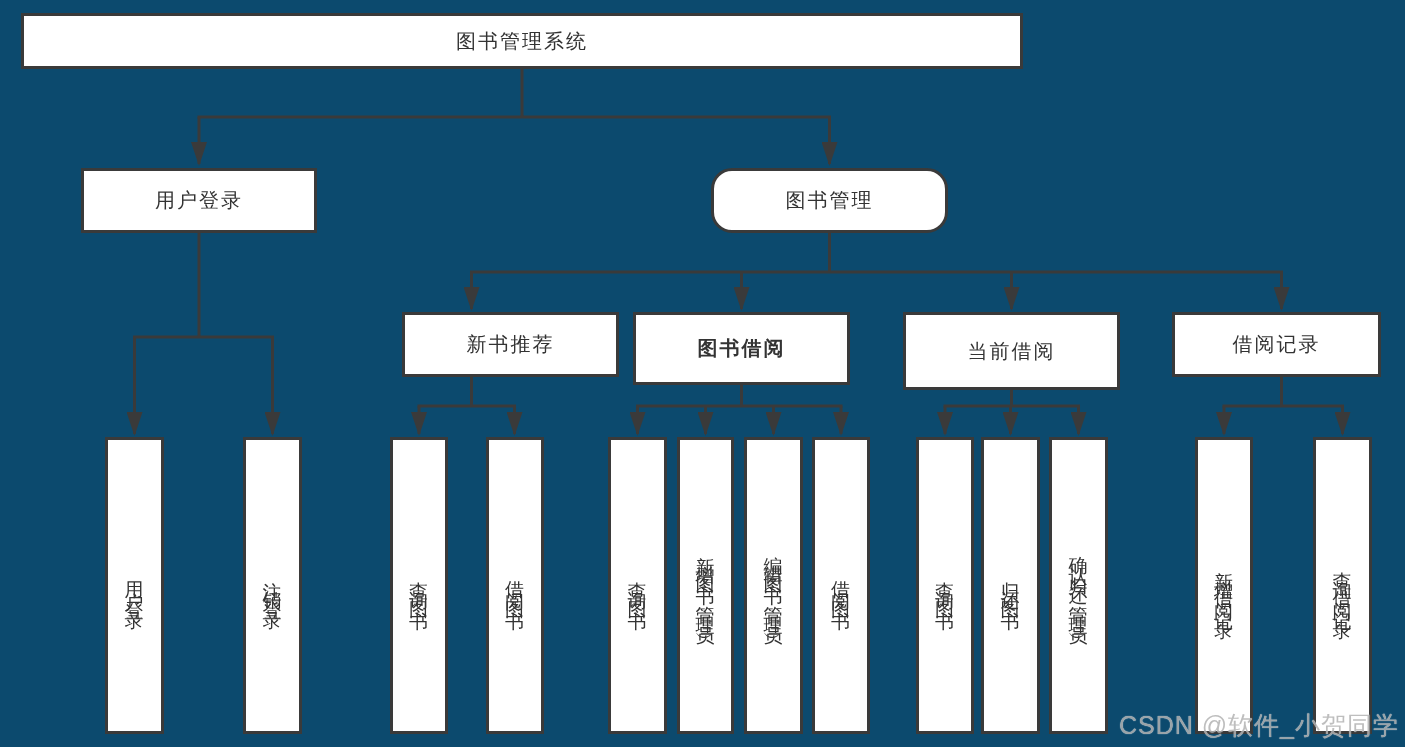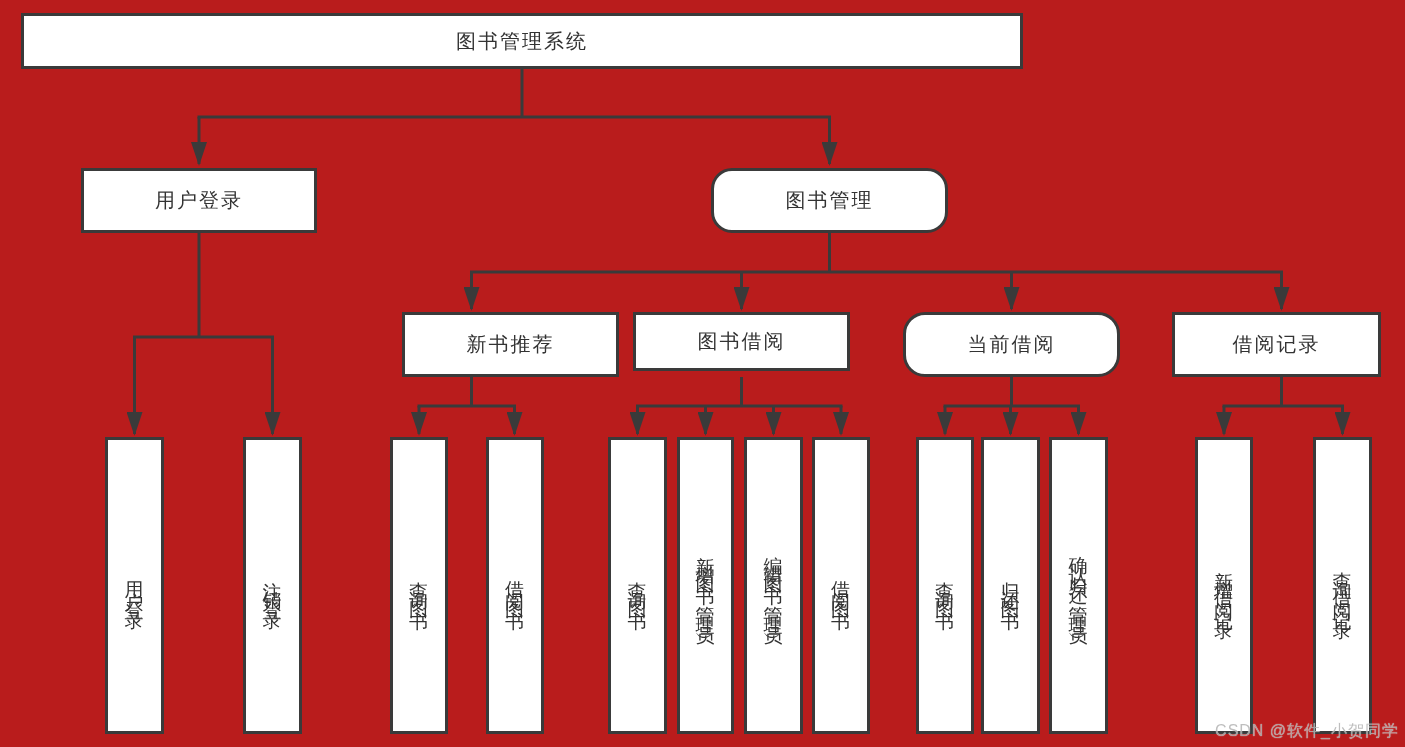--- a/index.html
+++ b/index.html
@@ -1,19 +1,19 @@
 <!DOCTYPE html>
 <html><head>
 <meta charset="utf-8">
 <style>
   html,body{margin:0;padding:0;background:#ffffff;}
   .stage{
     position:relative;
     width:1405px;height:747px;
-    background:#b91c1c;
+    background:#0c4a6e;
     font-family:"Liberation Sans", sans-serif;
     overflow:hidden;
   }
   svg.wires{position:absolute;left:0;top:0;pointer-events:none;}
   .node{
     position:absolute;
     box-sizing:border-box;
     background:#ffffff;
     border:3px solid #3a3a3a;
     display:flex;align-items:center;justify-content:center;
@@ -28,21 +28,21 @@
   .vnode .vtext{
     writing-mode:vertical-rl;
     letter-spacing:10px;
     font-size:19px;
     line-height:1;
     color:#333333;
   }
   .watermark{
     position:absolute;
     right:6px;bottom:5px;
-    font-size:16px;
+    font-size:25px;
     color:#b3b3b3;
     letter-spacing:1px;
     opacity:0.85;
     text-shadow:0 0 1px #ffffff;
     z-index:10;
   }
 </style>
 </head>
 <body>
 
@@ -90,22 +90,22 @@
       <line x1="1342.5" y1="406" x2="1342.5" y2="434" marker-end="url(#arrow)"></line>
     </g>
   </svg>
 
   <div class="node" style="left:21px;top:13px;width:1002px;height:56px;">图书管理系统</div>
 
   <div class="node" style="left:81px;top:168px;width:236px;height:65px;">用户登录</div>
   <div class="node" style="left:711px;top:168px;width:237px;height:65px;border-radius:21px;">图书管理</div>
 
   <div class="node" style="left:363px;top:312px;width:217px;height:65px;margin-left:39px;">新书推荐</div>
-  <div class="node" style="left:633px;top:312px;width:217px;height:59px;">图书借阅</div>
-  <div class="node" style="left:903px;top:312px;width:217px;height:65px;border-radius:22px;">当前借阅</div>
+  <div class="node" style="left:633px;top:312px;width:217px;height:73px;font-weight:bold;">图书借阅</div>
+  <div class="node" style="left:903px;top:312px;width:217px;height:78px;">当前借阅</div>
   <div class="node" style="left:1172px;top:312px;width:209px;height:65px;">借阅记录</div>
 
   <div class="node vnode" style="left:105px;top:437px;width:59px;height:297px;">
     <span class="vtext">用户登录</span>
   </div>
   <div class="node vnode" style="left:243px;top:437px;width:59px;height:297px;">
     <span class="vtext">注销登录</span>
   </div>
 
   <div class="node vnode" style="left:390px;top:437px;width:58px;height:297px;">

